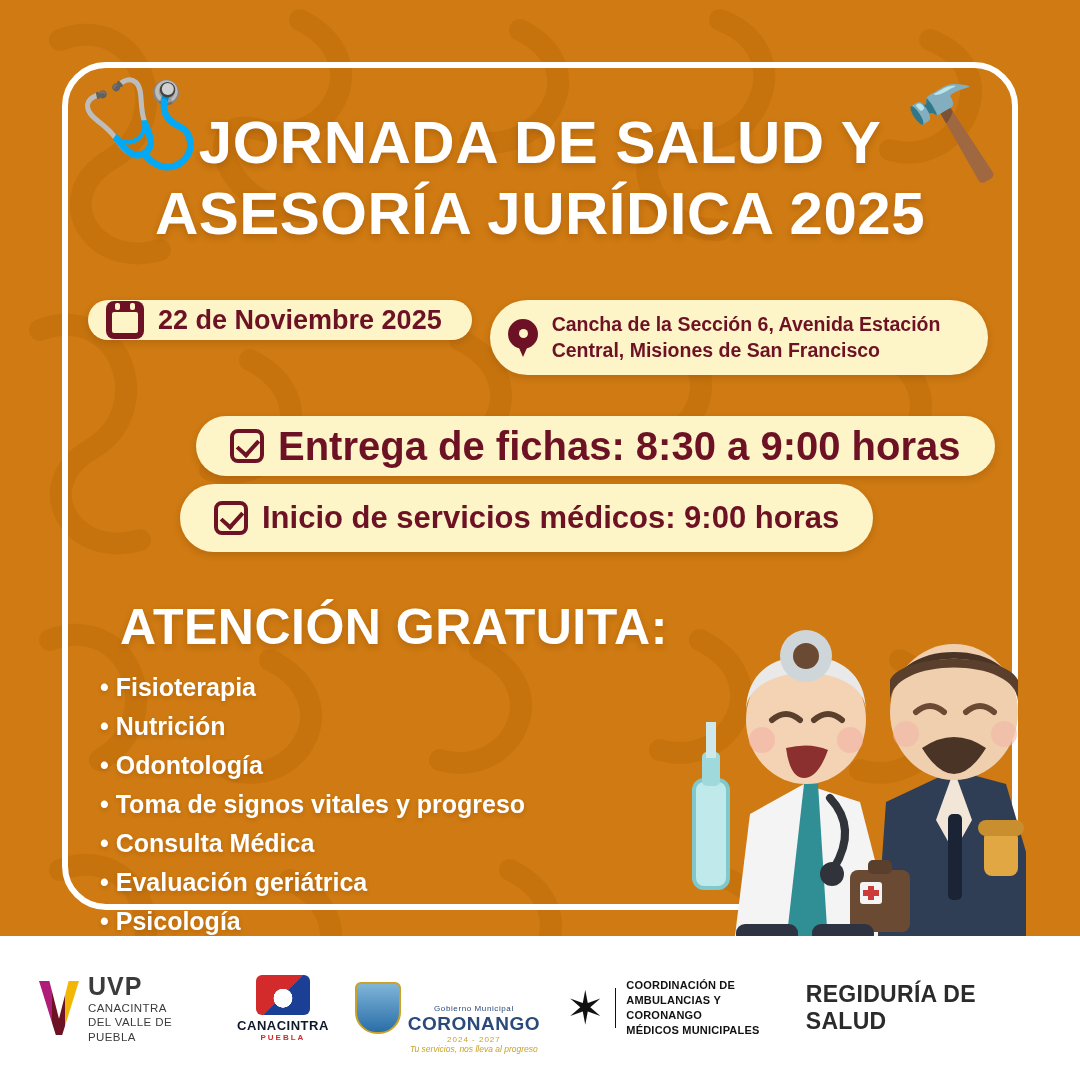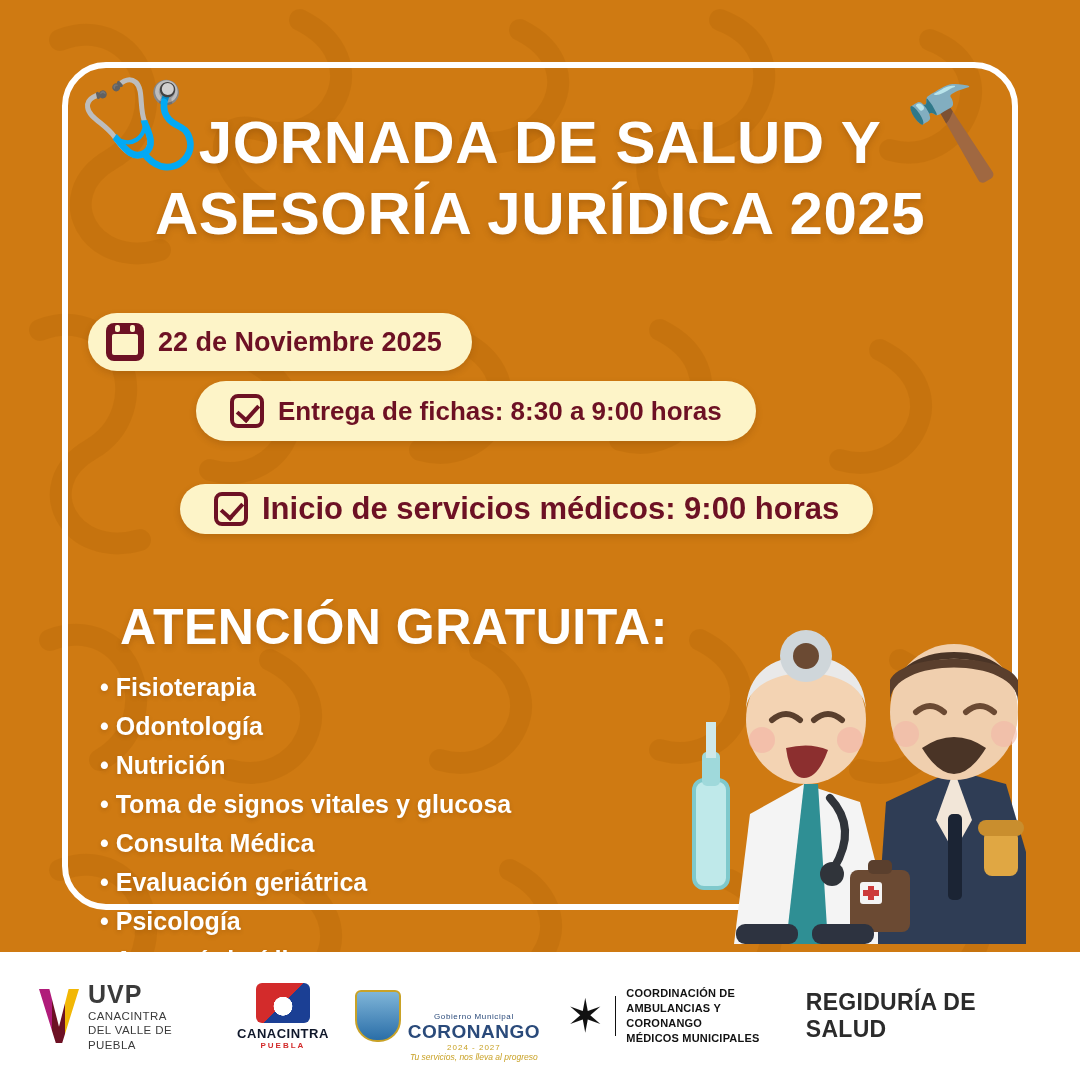--- a/index.html
+++ b/index.html
@@ -69,43 +69,42 @@
     left: 88px; top: 300px;
     width: 900px;
     display: flex;
     gap: 18px;
     align-items: flex-start;
   }
   #pill-date {
     padding: 11px 30px 11px 18px;
     font-size: 27px;
     white-space: nowrap;
-    height: 58px;
-    margin-top: 13px;
+    height: 40px;
   }
   #pill-place {
     padding: 12px 26px 12px 18px;
     font-size: 19.5px;
     line-height: 1.32;
     align-items: center;
     flex: 1;
   }
   #pill-fichas {
     position: absolute;
-    left: 196px; top: 381px;
+    left: 196px; top: 416px;
     padding: 12px 34px;
-    font-size: 26px;
+    font-size: 40px;
     height: 60px;
   }
   #pill-inicio {
     position: absolute;
     left: 180px; top: 484px;
     padding: 12px 34px;
     font-size: 31px;
-    height: 50px;
+    height: 68px;
   }
   .check-ico {
     width: 34px; height: 34px;
     border: 4px solid #6d1124;
     border-radius: 8px;
     position: relative;
     flex: 0 0 auto;
   }
   .check-ico::after {
     content: "";
@@ -192,21 +191,21 @@
   }
   
   #characters {
     position: absolute;
     right: 36px; bottom: 128px;
     width: 390px; height: 400px;
   }
   
   #footer {
     position: absolute;
-    left: 0; right: 0; bottom: 0; height: 128px;
+    left: 0; right: 0; bottom: 0; height: 144px;
     background: #ffffff;
     display: flex;
     align-items: center;
     gap: 26px;
     padding: 0 39px;
   }
   .logo { display: flex; align-items: center; gap: 9px; }
   #uvp-mark {
     width: 44px; height: 54px;
     background: linear-gradient(90deg,#b01c7a 0 33%, #6d1124 33% 66%, #f2b705 66% 100%);
@@ -282,39 +281,48 @@
     <span class="gavel">🔨</span>
     <div class="line">JORNADA DE SALUD Y</div>
     <div class="line">ASESORÍA JURÍDICA 2025</div>
   </div>
 
   <div id="row-date-place">
     <div class="pill" id="pill-date">
       <span class="cal-ico"></span>
       <span>22 de Noviembre 2025</span>
     </div>
+    <div class="pill" id="pill-place">
+      <span class="pin-ico">
+          <span class="pin-tail"></span>
+        </span>
+      <span>
+        <span>Cancha de la Sección 6, Avenida Estación</span><br>
+        <span>Central, Misiones de San Francisco</span>
+      </span>
+    </div>
   </div>
 
   <div class="pill" id="pill-fichas">
     <span class="check-ico"></span>
     <span>Entrega de fichas: 8:30 a 9:00 horas</span>
   </div>
 
   <div class="pill" id="pill-inicio">
     <span class="check-ico"></span>
     <span>Inicio de servicios médicos: 9:00 horas</span>
   </div>
 
   <div id="services-heading">ATENCIÓN GRATUITA:</div>
 
   <ul id="services-list">
     <li>Fisioterapia</li>
+    <li>Nutrición</li>
     <li>Odontología</li>
-    <li>Nutrición</li>
-    <li>Toma de signos vitales y glucosa</li>
+    <li>Toma de signos vitales y progreso</li>
     <li>Consulta Médica</li>
     <li>Evaluación geriátrica</li>
     <li>Psicología</li>
     <li>Asesoría jurídica</li>
   </ul>
 
   <svg id="characters" viewBox="0 0 390 400">
 
     <g>
       <path d="M232 250 L300 218 L352 232 L372 300 L372 392 L222 392 Z" fill="#2f3d55"></path>

